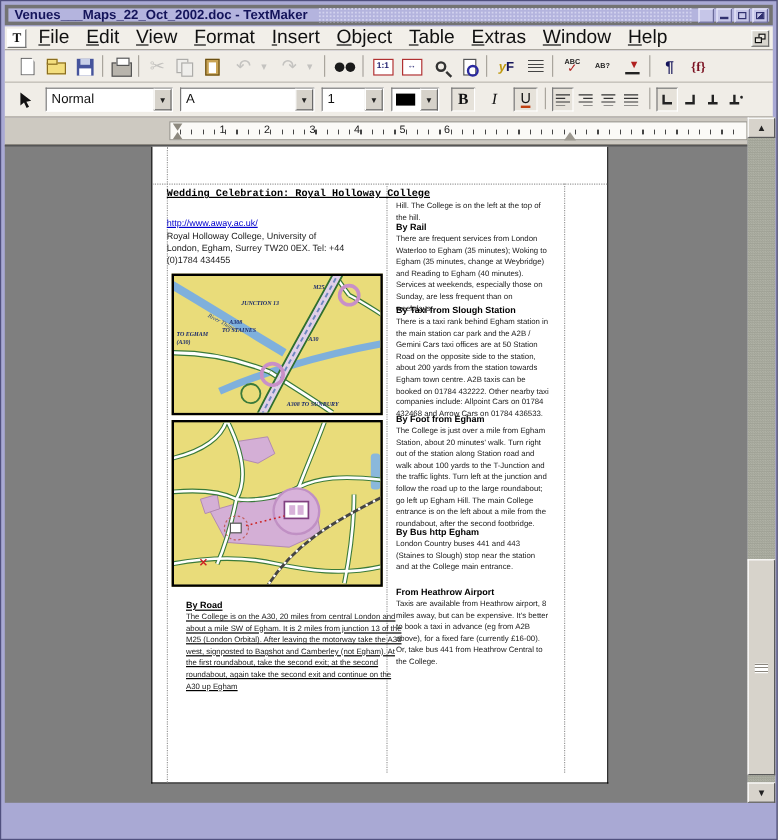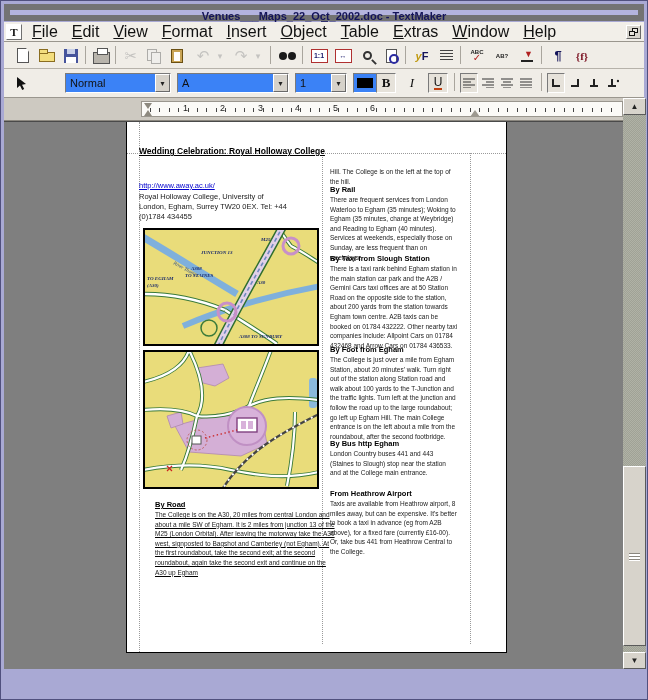--- a/index.html
+++ b/index.html
@@ -2,21 +2,21 @@
 <html><head>
 <meta charset="utf-8">
 <style>
   html,body{margin:0;padding:0;background:#555;}
   *{box-sizing:border-box;}
   .abs{position:absolute;}
   #win{position:relative;width:648px;height:700px;background:#a9a9d4;border:1px solid #50507e;
        font-family:"Liberation Sans","DejaVu Sans",sans-serif;overflow:hidden;}
   
   #titlebar{left:3px;top:3px;right:3px;height:17px;background:#b4b4de;display:flex;align-items:center;
-            border:6px solid #737373;flex-direction:column;}
+            border:3px solid #737373;}
   #title-text{font-size:11px;font-weight:bold;color:#14145a;padding:0 5px;white-space:nowrap;}
   #title-fill{flex:1;height:13px;margin:0 4px;
       background-image:radial-gradient(#d2d2ee 30%,transparent 32%);background-size:3px 3px;}
   .winbtn{width:13px;height:12px;margin:0 1px;background:#c6c6e8;border:1px solid;
           border-color:#eaeafc #6a6a9a #6a6a9a #eaeafc;position:relative;}
   .winbtn .g-min{position:absolute;left:2px;right:2px;bottom:2px;height:2px;background:#303070;}
   .winbtn .g-max{position:absolute;left:2px;right:2px;top:2px;bottom:2px;border:1px solid #303070;}
   .winbtn .g-close{position:absolute;left:2px;right:2px;top:2px;bottom:2px;border:1px solid #303070;
           background:linear-gradient(135deg,transparent 49%,#303070 50%);}
   
@@ -68,22 +68,22 @@
      repeating-linear-gradient(#444 0 1px,transparent 1px 3px);}
   .i-abc{display:flex;flex-direction:column;align-items:center;line-height:1;}
   .i-abc .t{font-size:6px;font-weight:bold;color:#222;}
   .i-abc .c{font-size:10px;font-weight:bold;color:#b02020;margin-top:-2px;}
   .i-arrbar{position:relative;width:14px;height:14px;}
   .i-arrbar .a{position:absolute;left:4px;top:0px;font-size:9px;color:#b02020;}
   .i-arrbar .b{position:absolute;left:1px;bottom:1px;width:12px;height:2px;background:#222;}
   .i-pil{font-size:13px;font-weight:bold;color:#14145a;}
   .i-fld{font-size:11px;font-weight:bold;color:#7a1020;font-family:"Liberation Serif",serif;}
   
-  .combo{position:absolute;top:4px;height:20px;background:#3b82f6;border:1px solid;
-     border-color:#7a7a7a #fff #fff #7a7a7a;display:flex;margin-left:27px;}
+  .combo{position:absolute;top:4px;height:20px;background:#ffffff;border:1px solid;
+     border-color:#7a7a7a #fff #fff #7a7a7a;display:flex;}
   .combo .val{flex:1;font-size:11px;color:#111;padding:3px 3px 0 4px;overflow:hidden;white-space:nowrap;}
   .combo .drop{width:15px;background:#d6d2ca;border:1px solid;border-color:#fff #6a6a6a #6a6a6a #fff;
      font-size:8px;color:#222;display:flex;align-items:center;justify-content:center;}
   .fbtn{position:absolute;top:4px;width:20px;height:20px;display:flex;align-items:center;justify-content:center;}
   .pressed{background:#e6e2da;border:1px solid;border-color:#7a7a7a #fff #fff #7a7a7a;}
   .fb-b{font-weight:bold;font-size:13px;font-family:"Liberation Serif",serif;color:#111;}
   .fb-i{font-style:italic;font-size:13px;font-family:"Liberation Serif",serif;color:#111;}
   .fb-u{font-size:12px;color:#111;border-bottom:2px solid #c04010;line-height:11px;}
   .swatch{width:16px;height:10px;background:#000;margin:4px 0 0 3px;}
   
@@ -97,22 +97,22 @@
   #ind-top{left:2px;top:1px;border-left:4px solid transparent;border-right:4px solid transparent;border-top:6px solid #8d897f;}
   #ind-bot{left:2px;top:8px;border-left:4px solid transparent;border-right:4px solid transparent;border-bottom:6px solid #8d897f;}
   #ind-right{left:328px;top:8px;border-left:5px solid transparent;border-right:5px solid transparent;border-bottom:7px solid #9d9990;}
   
   #workspace{left:3px;top:120px;width:619px;height:548px;background:#7f7f7f;
      border-top:1px solid #4a4a4a;overflow:hidden;}
   #page{position:absolute;left:122px;top:0;width:381px;height:531px;background:#fff;
      border:1px solid #000;border-top:none;}
   .vguide{position:absolute;width:0;border-left:1px dotted #9a9a9a;}
   #hguide{position:absolute;left:0;right:0;top:31px;border-top:1px dotted #9a9a9a;}
-  #doc-heading{position:absolute;left:12px;top:24px;font-size:8.5px;font-weight:bold;
-     text-decoration:underline;color:#000;white-space:nowrap;}
+  #doc-heading{position:absolute;left:12px;top:34px;font-size:8.5px;font-weight:bold;
+     text-decoration:underline;color:#000;white-space:nowrap;font-family:Liberation Mono, monospace;}
   .doctext{font-size:6.5px;line-height:9.6px;color:#1a1a1a;}
   .dochead{font-size:7.5px;font-weight:bold;color:#000;margin:0 0 1px 0;}
   #doc-link{position:absolute;left:12px;top:59px;font-size:7.5px;color:#0000cc;text-decoration:underline;}
   #doc-address{position:absolute;left:12px;top:70px;width:152px;font-size:7.5px;line-height:10px;color:#1a1a1a;}
   .rsec{position:absolute;left:203px;width:128px;}
   .lsec{position:absolute;left:28px;width:182px;text-decoration:underline;}
   .mapframe{position:absolute;left:16px;border:2px solid #000;background:#e9dc7a;overflow:hidden;}
   #map1{top:106px;width:176px;height:118px;}
   #map2{top:228px;width:176px;height:139px;}
   

